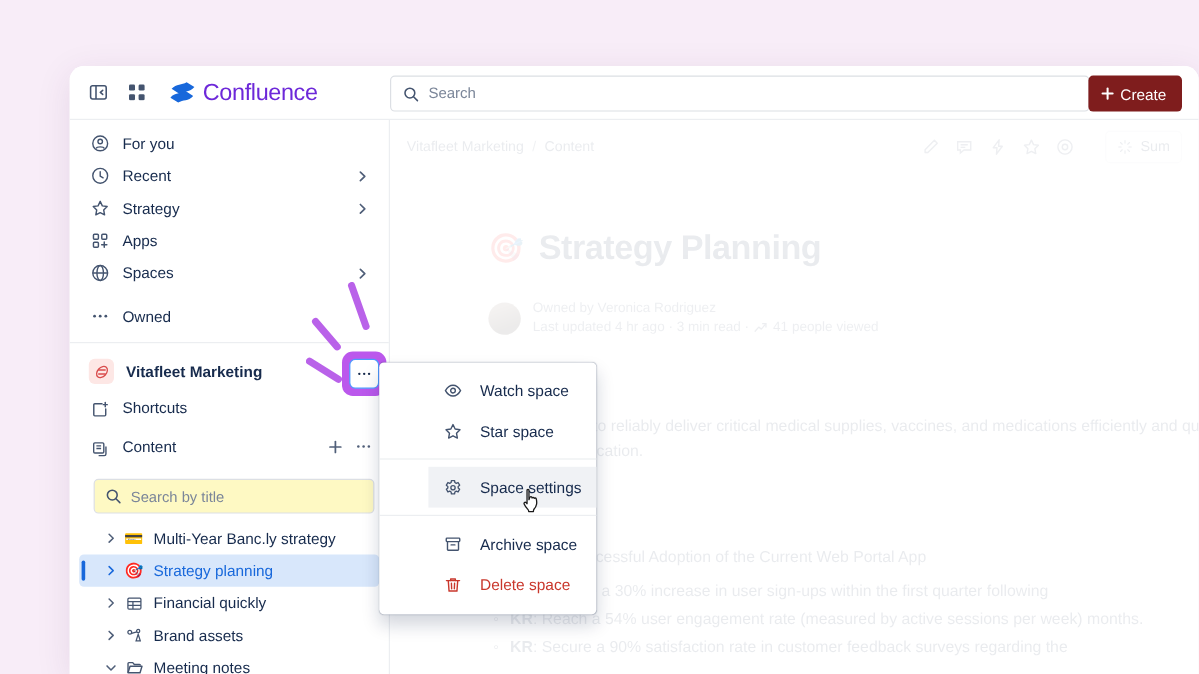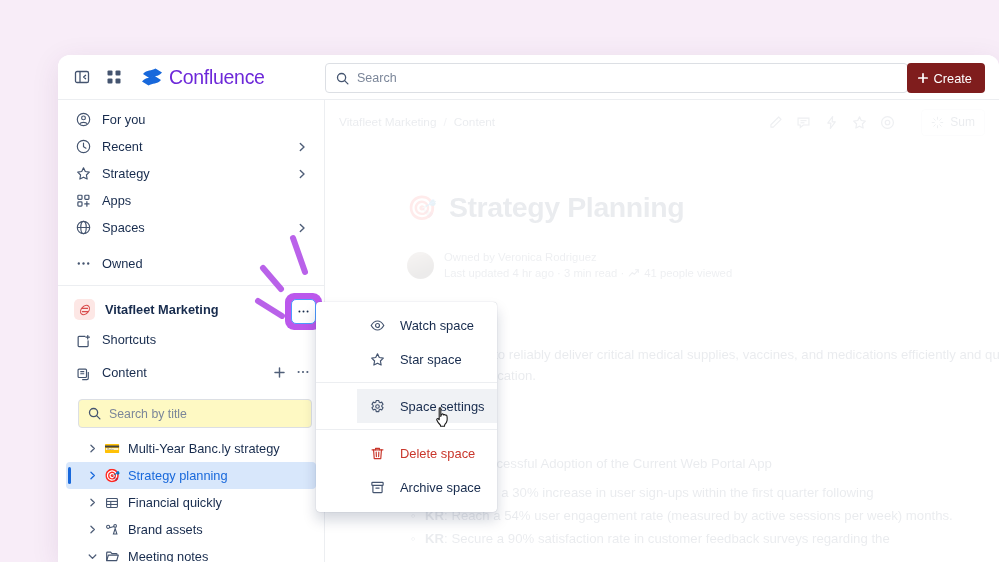--- a/index.html
+++ b/index.html
@@ -623,43 +623,43 @@
       <svg width="15" height="15" viewBox="0 0 16 16" fill="none" stroke="#44546f" stroke-width="1.2" stroke-linejoin="round">
         <path d="M6.6 1.6 h2.8 l0.3 1.7 1.2 0.7 1.6 -0.7 1.4 2.4 -1.3 1.1 v1.4 l1.3 1.1 -1.4 2.4 -1.6 -0.7 -1.2 0.7 -0.3 1.7 h-2.8 l-0.3 -1.7 -1.2 -0.7 -1.6 0.7 -1.4 -2.4 1.3 -1.1 v-1.4 l-1.3 -1.1 1.4 -2.4 1.6 0.7 1.2 -0.7 Z"></path>
         <circle cx="8" cy="8" r="1.9"></circle>
       </svg>
     </span>
     <span>Space settings</span>
   </div>
 
   <div class="menu-sep"></div>
 
+  <div class="menu-item">
+    <span class="mi-ic">
+      <svg width="15" height="15" viewBox="0 0 16 16" fill="none" stroke="#44546f" stroke-width="1.25" stroke-linejoin="round">
+        <rect x="2" y="2.6" width="12" height="3.1" rx="0.7"></rect>
+        <path d="M3.1 5.7 V12.8 a0.6 0.6 0 0 0 0.6 0.6 H12.3 a0.6 0.6 0 0 0 0.6 -0.6 V5.7"></path>
+        <line x1="6.3" y1="8.6" x2="9.7" y2="8.6" stroke-linecap="round"></line>
+      </svg>
+    </span>
+    <span>Archive space</span>
+  </div>
+
   <div class="menu-item danger">
     <span class="mi-ic">
       <svg width="15" height="15" viewBox="0 0 16 16" fill="none" stroke="#c9372c" stroke-width="1.25" stroke-linejoin="round" stroke-linecap="round">
         <line x1="2.2" y1="4.1" x2="13.8" y2="4.1"></line>
         <path d="M5.9 4.1 V2.6 h4.2 v1.5"></path>
         <path d="M3.8 4.1 L4.5 13.4 h7 L12.2 4.1"></path>
         <line x1="6.6" y1="6.4" x2="6.8" y2="11.3"></line>
           <line x1="9.4" y1="6.4" x2="9.2" y2="11.3"></line>
       </svg>
     </span>
     <span>Delete space</span>
   </div>
-
-  <div class="menu-item">
-    <span class="mi-ic">
-      <svg width="15" height="15" viewBox="0 0 16 16" fill="none" stroke="#44546f" stroke-width="1.25" stroke-linejoin="round">
-        <rect x="2" y="2.6" width="12" height="3.1" rx="0.7"></rect>
-        <path d="M3.1 5.7 V12.8 a0.6 0.6 0 0 0 0.6 0.6 H12.3 a0.6 0.6 0 0 0 0.6 -0.6 V5.7"></path>
-        <line x1="6.3" y1="8.6" x2="9.7" y2="8.6" stroke-linecap="round"></line>
-      </svg>
-    </span>
-    <span>Archive space</span>
-  </div>
 </div>
 
 <svg class="ink">
   <g stroke="#b455e8" stroke-width="6" stroke-linecap="round" fill="none" opacity="0.92">
     <line x1="293" y1="238" x2="305" y2="272"></line>
     <line x1="263" y1="268" x2="281" y2="289"></line>
     <line x1="258" y1="301" x2="282" y2="316"></line>
   </g>
 </svg>
 

